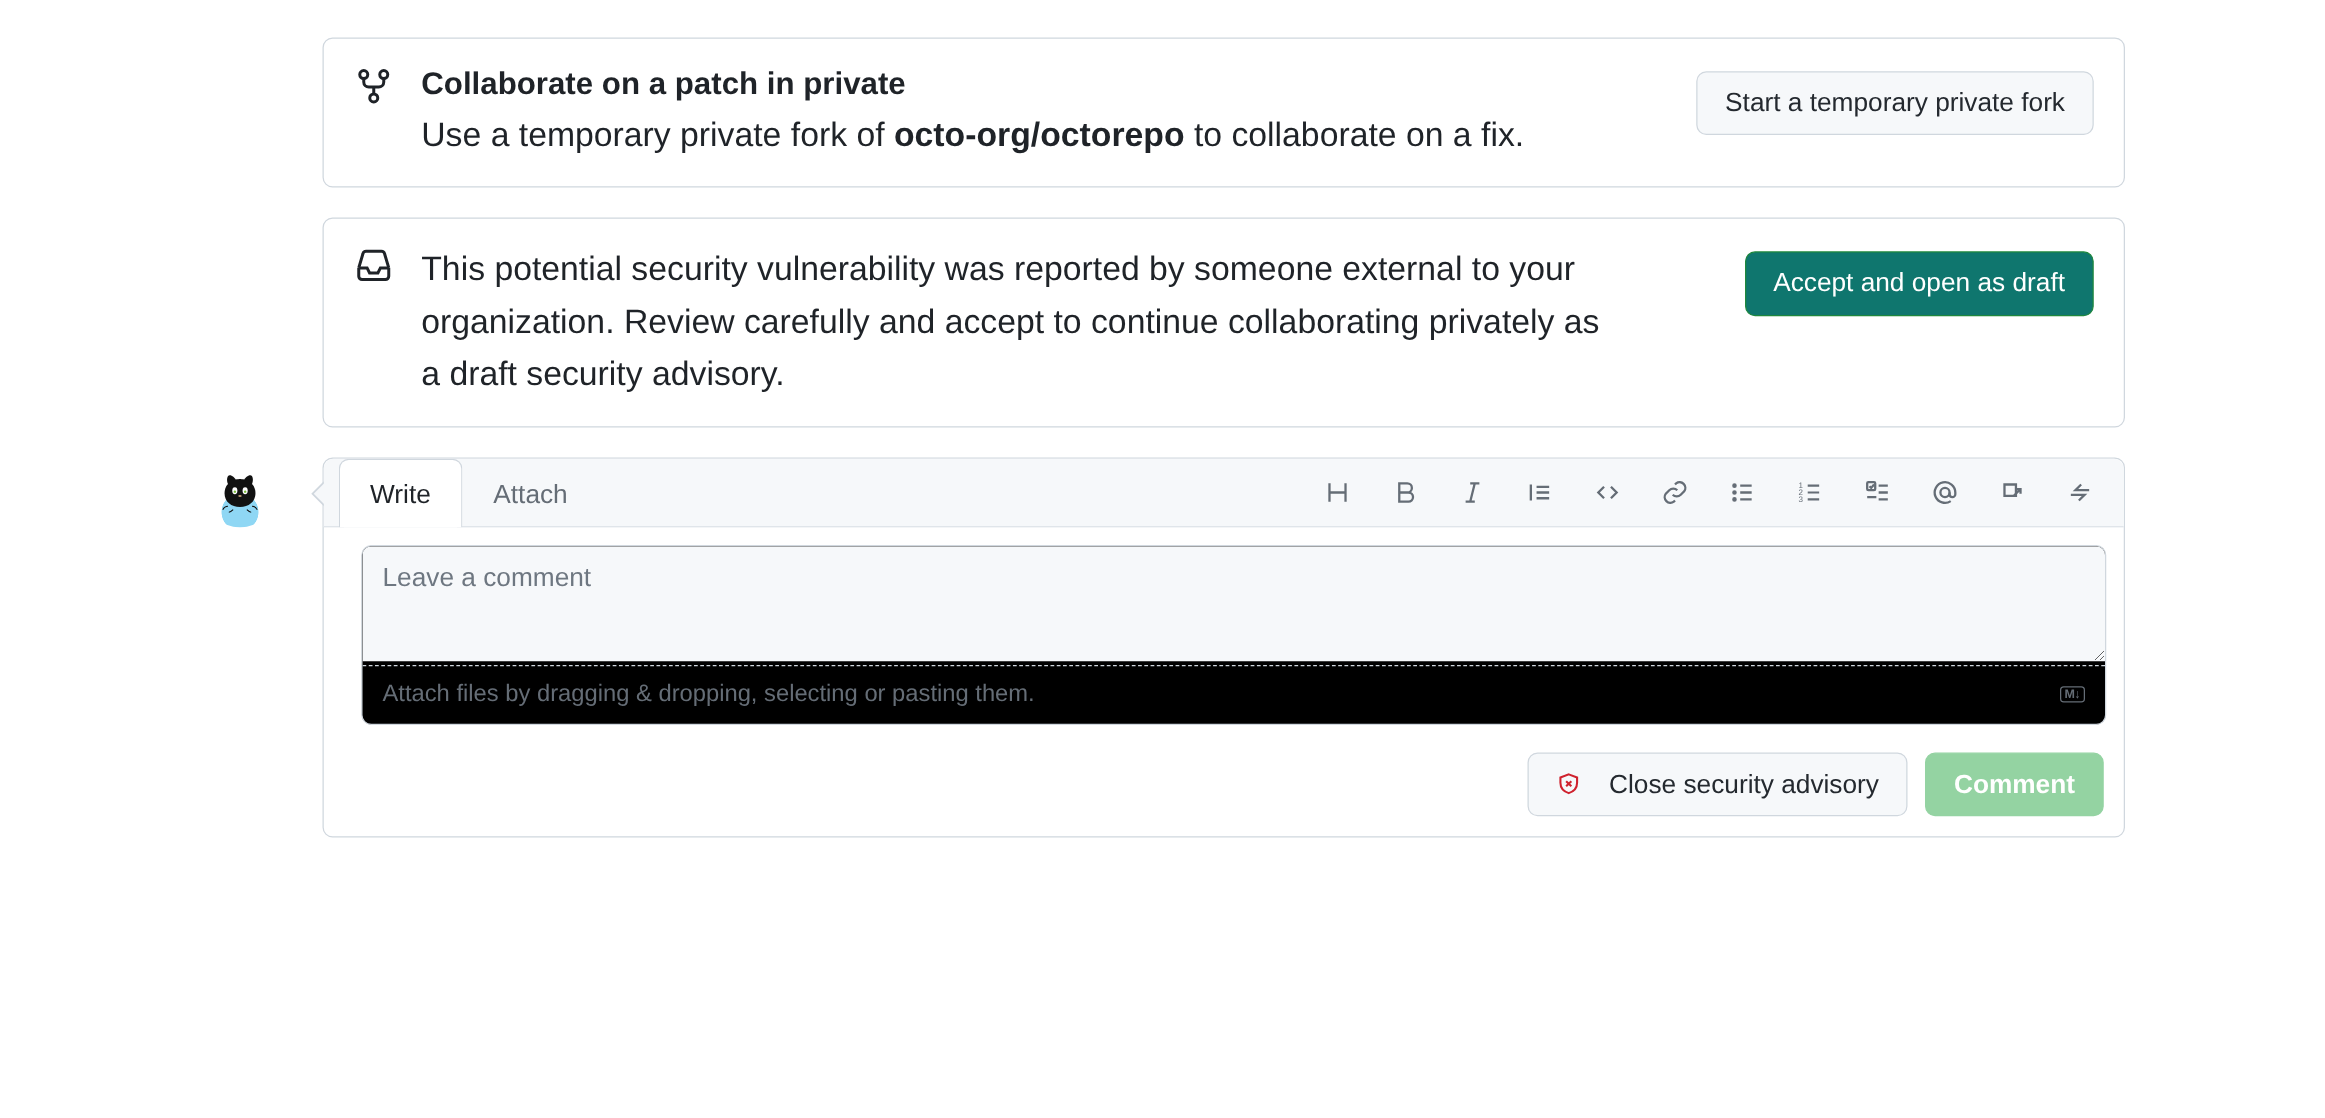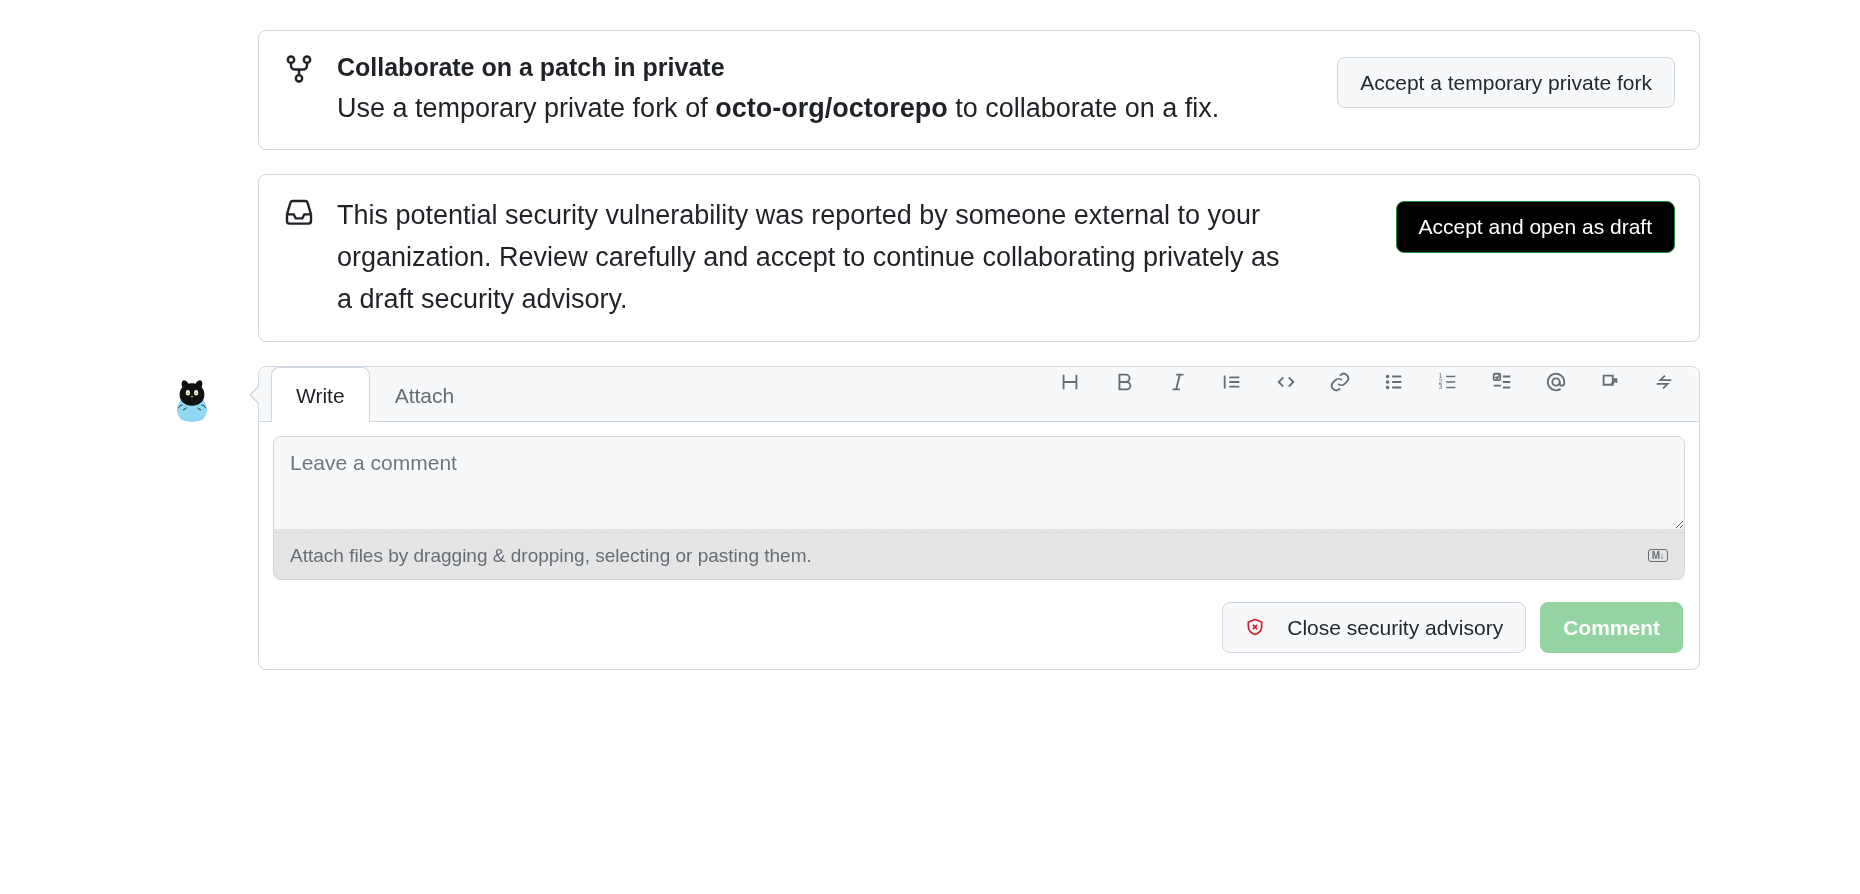--- a/index.html
+++ b/index.html
@@ -59,21 +59,21 @@
     cursor: pointer;
     border: 1px solid;
     line-height: 1.2;
   }
   .btn-default {
     background: #f6f8fa;
     border-color: #d0d7de;
     color: #24292f;
   }
   .btn-primary {
-    background: #000000;
+    background: #0f766e;
     border-color: #1f883d;
     color: #ffffff;
     font-weight:500;
   }
   .btn-primary-disabled {
     background: #94d3a2;
     border-color: #94d3a2;
     color: #ffffff;
     font-weight: 600;
   }
@@ -137,21 +137,21 @@
     border-bottom: 9px solid transparent;
     border-right: 9px solid #f6f8fa;
   }
 
   .tab-header {
     background: #f6f8fa;
     border-bottom: 1px solid #d0d7de;
     border-top-left-radius: 8px;
     border-top-right-radius: 8px;
     display: flex;
-    align-items: flex-start;
+    align-items: center;
     padding: 0 12px 0 12px;
   }
   .tab {
     font-size: 21px;
     padding: 16px 24px 14px 24px;
     color: #656d76;
     border: 1px solid transparent;
     border-bottom: none;
     margin-bottom: -1px;
     cursor: pointer;
@@ -180,22 +180,23 @@
     display: inline-flex;
   }
   .toolbar svg { width: 22px; height: 22px; }
 
   .comment-body {
     padding: 14px 14px 8px 14px;
   }
   .textarea-wrap {
     border: 1px solid #d0d7de;
     border-radius: 8px;
-    background: #e5e5e5;
+    background: #000000;
     overflow: hidden;
+    margin-left: 16px;
   }
   .textarea {
     width: 100%;
     min-height: 92px;
     border: none;
     background: #f6f8fa;
     padding: 14px 16px;
     font-size: 21px;
     font-family: inherit;
     color: #1f2328;
@@ -243,21 +244,21 @@
           <path d="M12 12.4v4.2"></path>
       </svg>
     </div>
     <div class="info-body">
       <h3 class="info-title">Collaborate on a patch in private</h3>
       <p class="info-desc">
         <span>Use a temporary private fork of </span><b>octo-org/octorepo</b><span> to collaborate on a fix.</span>
       </p>
     </div>
     <div class="info-action">
-      <button class="btn btn-default">Accept a temporary private fork</button>
+      <button class="btn btn-default">Start a temporary private fork</button>
     </div>
   </div>
 
   <div class="info-card">
     <div class="info-icon">
       <svg viewBox="0 0 24 24" fill="none" stroke="currentColor" stroke-width="1.8">
         <path d="M3 13l2.5-8.5A2 2 0 017.4 3h9.2a2 2 0 011.9 1.5L21 13"></path>
         <path d="M3 13v5a2 2 0 002 2h14a2 2 0 002-2v-5"></path>
         <path d="M3 13h5l1.5 3h5l1.5-3h5"></path>
       </svg>

